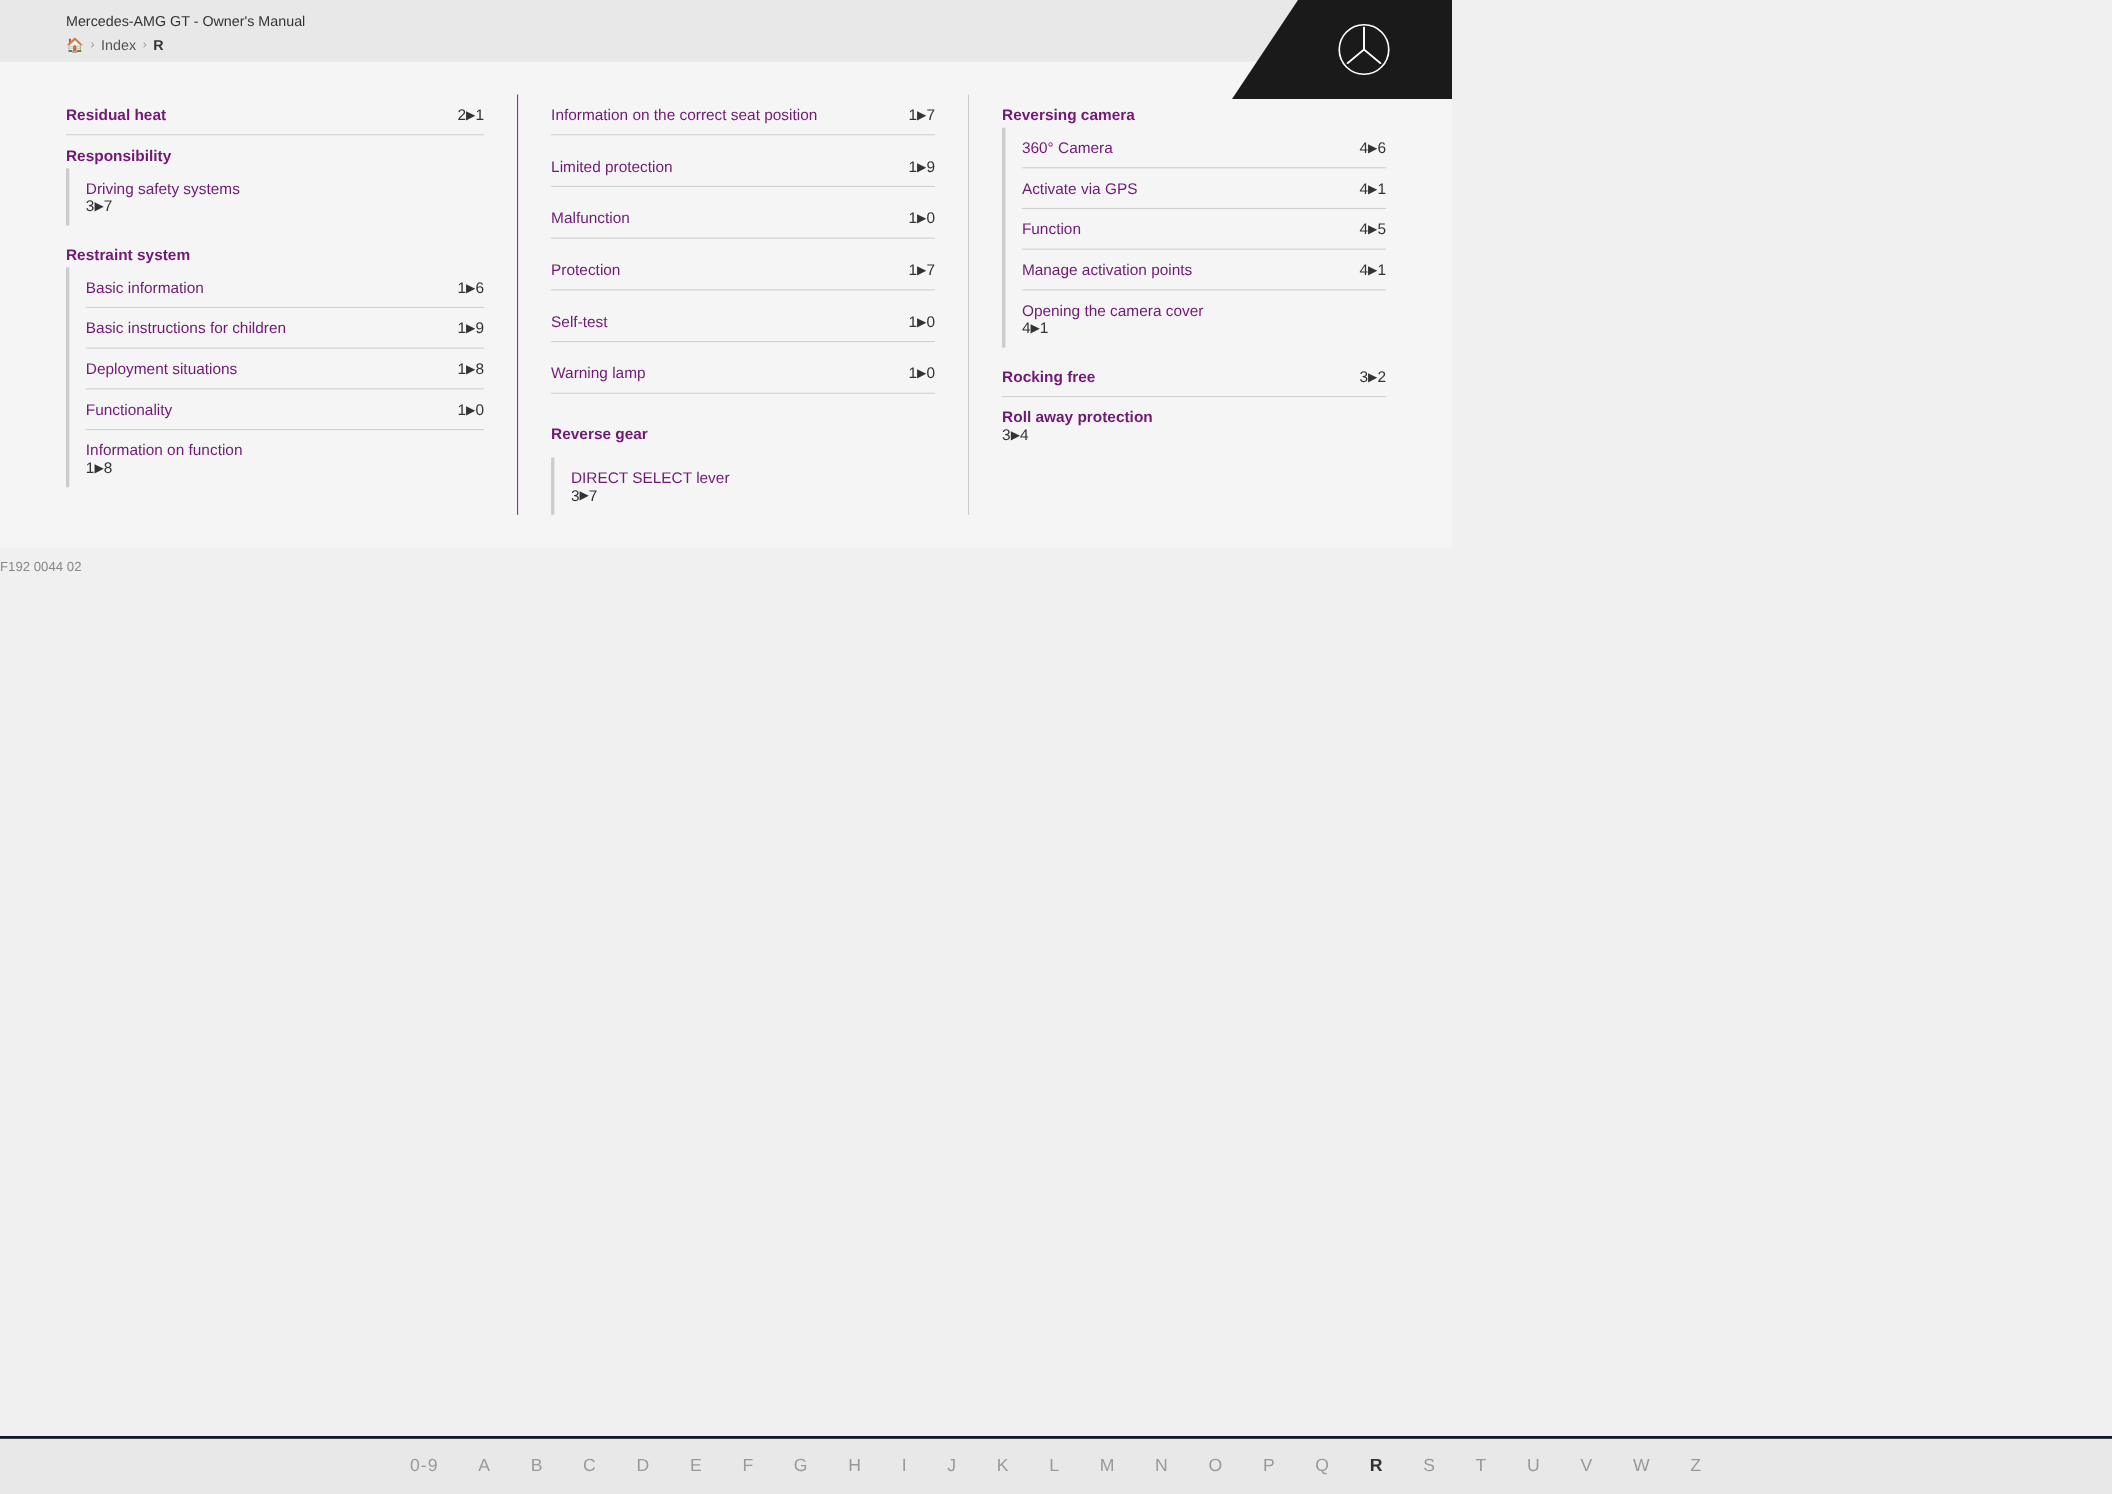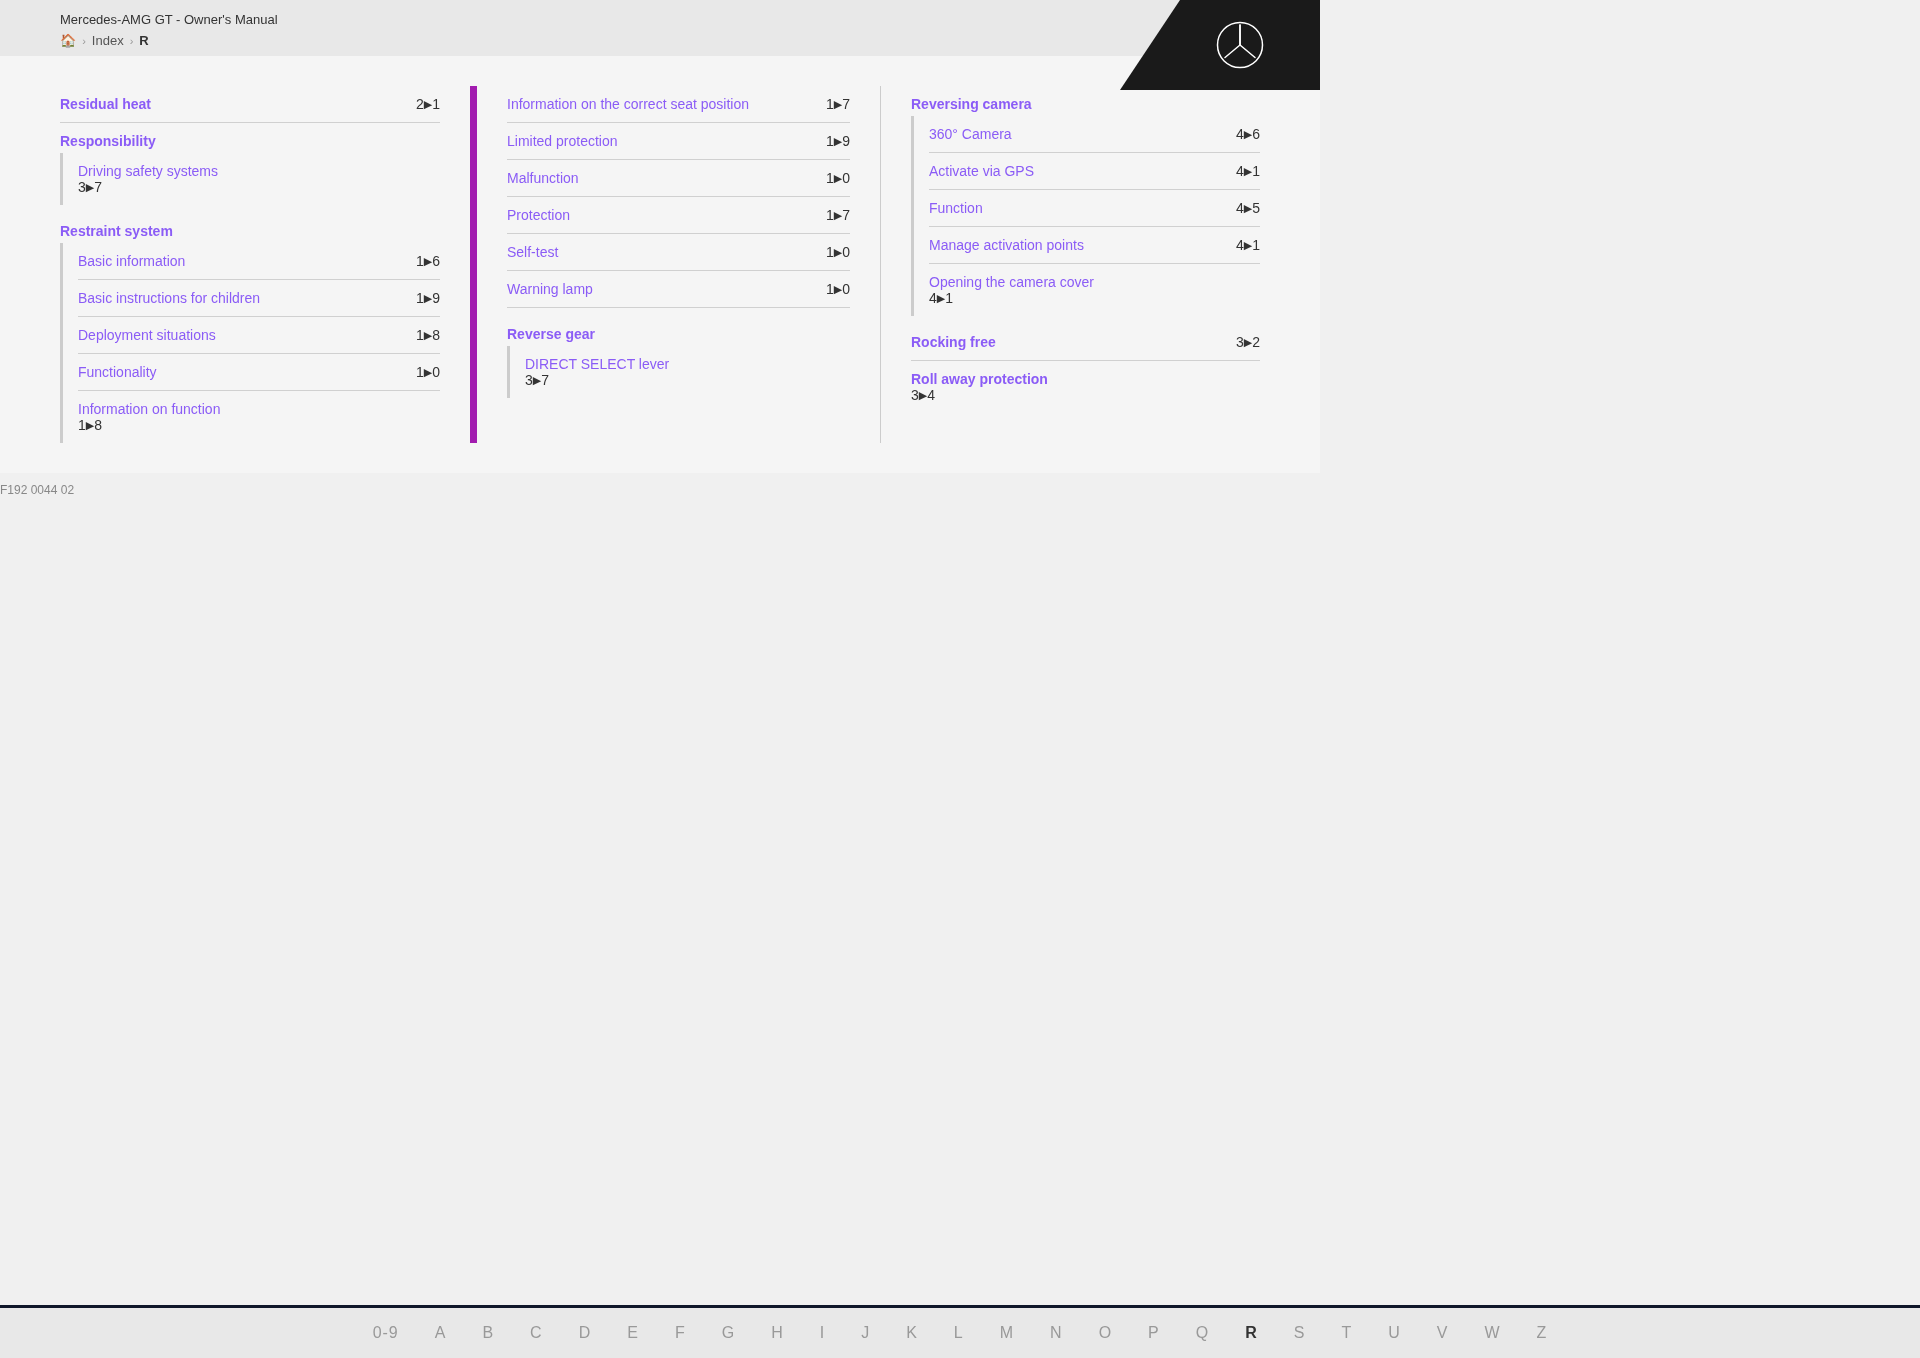--- a/index.html
+++ b/index.html
@@ -83,21 +83,21 @@
       padding: 10px 0;
       border-bottom: 1px solid #d0d0d0;
     }
     .index-entry:last-child {
       border-bottom: none;
       flex-direction: column;
     }
 
     .entry-label {
       font-size: 14px;
-      color: #8b5cf6;
+      color: #701a75;
       flex: 1;
       padding-right: 10px;
     }
     .entry-label.bold {
       font-weight: bold;
     }
 
     .entry-page {
       font-size: 14px;
       color: #333;
@@ -211,21 +211,21 @@
         <span class="entry-label">Functionality</span>
         <span class="entry-page">1<span style="font-size:11px;">▶</span>0</span>
       </div>
       <div class="index-entry">
         <span class="entry-label">Information on function</span>
         <span class="entry-page">1<span style="font-size:11px;">▶</span>8</span>
       </div>
     </div>
   </div>
 
-  <div class="col" style="border-left:7px solid #a21caf; padding-left:30px;">
+  <div class="col" style="border-left:1px solid #a21caf; padding-left:30px;gap:10px;">
     <div class="index-entry">
       <span class="entry-label">Information on the correct seat position</span>
       <span class="entry-page" style="padding-left:8px;">1<span style="font-size:11px;">▶</span>7</span>
     </div>
     <div class="index-entry">
       <span class="entry-label">Limited protection</span>
       <span class="entry-page">1<span style="font-size:11px;">▶</span>9</span>
     </div>
     <div class="index-entry">
       <span class="entry-label">Malfunction</span>

